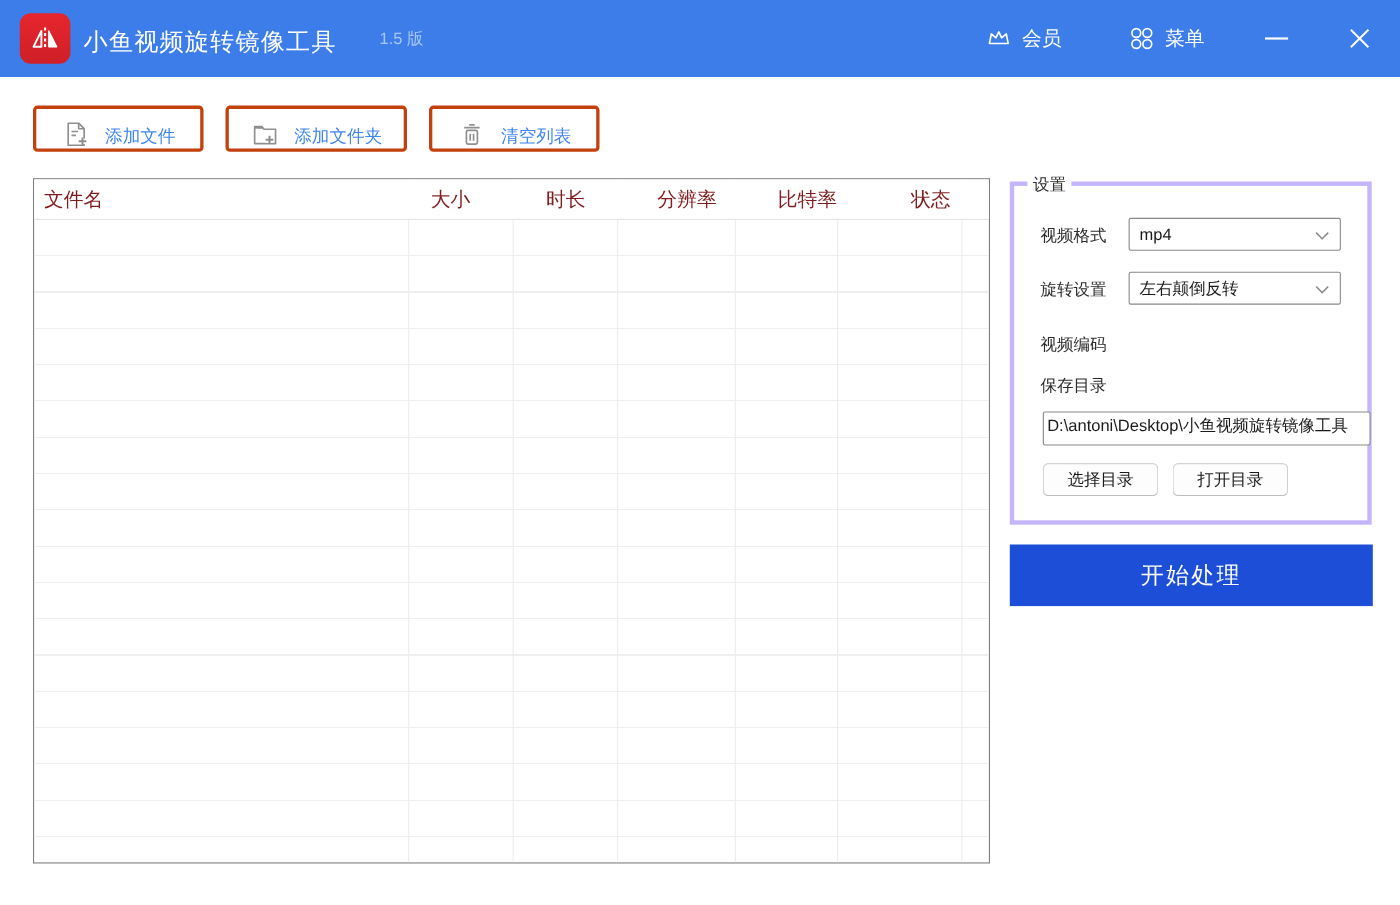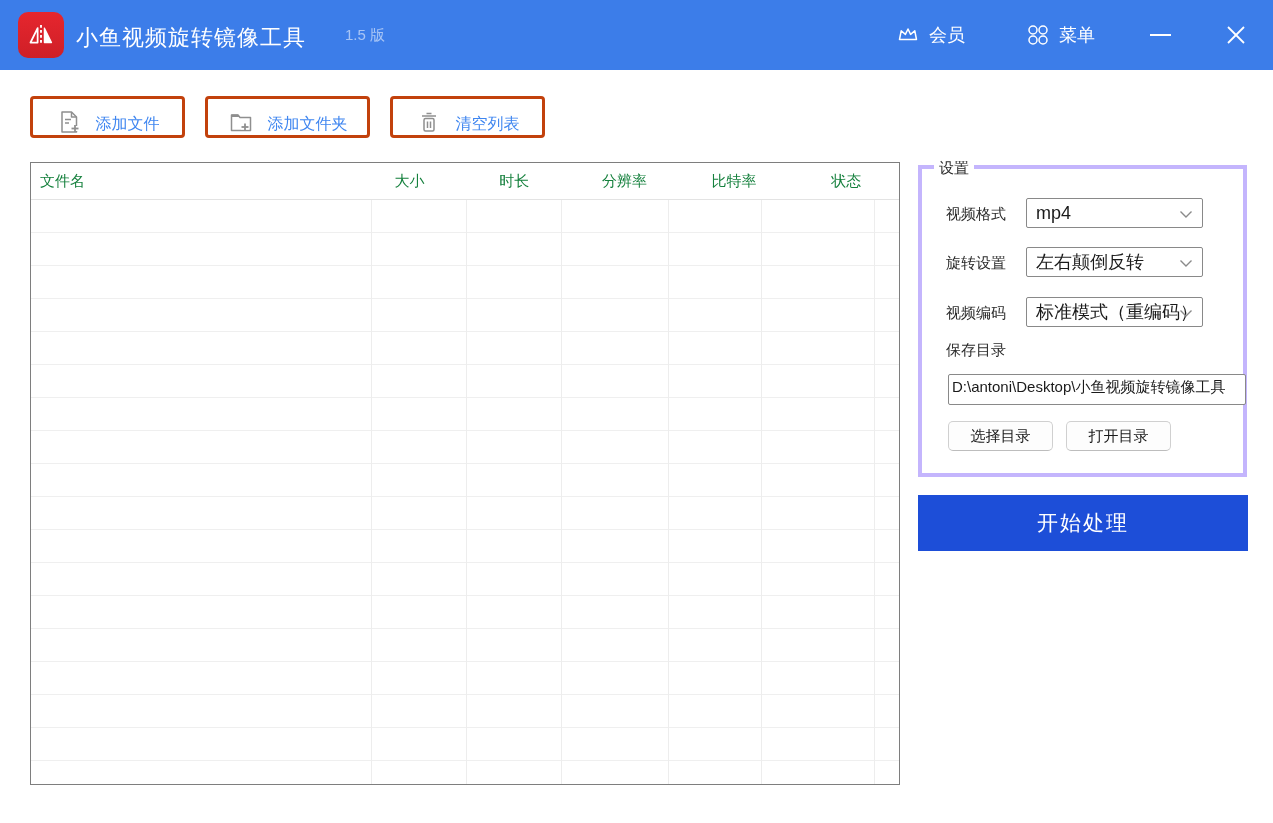--- a/index.html
+++ b/index.html
@@ -46,21 +46,21 @@
   .tool-btn-3 { left:390px; width:155px; }
 
   
   .file-table {
     position:absolute; left:30px; top:162px; width:870px; height:623px;
     border:1px solid #7e7e7e; background:#ffffff; overflow:hidden;
   }
   .ft-header {
     position:absolute; left:0; top:0; right:0; height:37px;
     display:flex; align-items:center; border-bottom:1px solid #e3e3e3;
-    font-size:15px; color:#15803d; background:#ffffff; z-index:2;gap:16px;
+    font-size:18px; color:#7f1d1d; background:#ffffff; z-index:2;gap:16px;
   }
   .ft-h { text-align:center; }
   .ft-h.c0 { width:340px; text-align:left; padding-left:9px; }
   .ft-h.c1 { width:95px; } .ft-h.c2 { width:95px; } .ft-h.c3 { width:107px; }
   .ft-h.c4 { width:93px; } .ft-h.c5 { width:113px; }
   .ft-body {
     position:absolute; left:0; top:37px; right:0; bottom:0;
     background:repeating-linear-gradient(to bottom,
       transparent 0, transparent 32px, #efefef 32px, #efefef 33px);
   }
@@ -74,23 +74,23 @@
     border:4px solid #c4b5fd;
   }
   .settings-title {
     position:absolute; left:12px; top:-10px; background:#ffffff;
     padding:0 5px; font-size:15px; color:#2b2b2b;
   }
   .set-label { position:absolute; left:24px; font-size:15px; color:#2b2b2b; }
   .lab-format { top:36px; } .lab-rotate { top:85px; } .lab-encode { top:135px; }
   .lab-savedir { top:172px; }
   .sel {
-    position:absolute; left:104px; width:177px; height:30px;
+    position:absolute; left:104px; width:193px; height:30px;
     border:1px solid #898989; border-radius:2px; background:#ffffff;
-    display:flex; align-items:center; font-size:18px; color:#1a1a1a;
+    display:flex; align-items:center; font-size:15px; color:#1a1a1a;
     padding-left:9px; cursor:pointer;
   }
   .sel-format { top:29px; } .sel-rotate { top:78px; } .sel-encode { top:128px; }
   .sel .chev { position:absolute; right:9px; top:11px; }
   .dir-input {
     position:absolute; left:26px; top:205px; width:298px; height:31px;
     border:1px solid #898989; border-radius:2px; background:#ffffff;
     font-size:15px; color:#1a1a1a; padding:0 1px 4px 3px;
     font-family:"Liberation Sans","DejaVu Sans",sans-serif;
     white-space:nowrap; overflow:hidden;
@@ -236,28 +236,20 @@
   <div class="sel sel-rotate">
     <span>左右颠倒反转</span>
     <span class="chev">
       <svg width="14" height="9" viewBox="0 0 14 9">
           <polyline points="1.5,1.5 7,7 12.5,1.5" fill="none" stroke="#8a8a8a" stroke-width="1.4"></polyline>
         </svg>
     </span>
   </div>
 
   <div class="set-label lab-encode">视频编码</div>
-  <div class="sel sel-encode">
-    <span>标准模式（重编码）</span>
-    <span class="chev">
-      <svg width="14" height="9" viewBox="0 0 14 9">
-          <polyline points="1.5,1.5 7,7 12.5,1.5" fill="none" stroke="#8a8a8a" stroke-width="1.4"></polyline>
-        </svg>
-    </span>
-  </div>
 
   <div class="set-label lab-savedir">保存目录</div>
   <div class="dir-input" style="display:flex; align-items:center;">D:\antoni\Desktop\小鱼视频旋转镜像工具</div>
 
   <div class="small-btn btn-choose">选择目录</div>
   <div class="small-btn btn-open">打开目录</div>
 </div>
 
 <div class="start-btn">开始处理</div>
 

